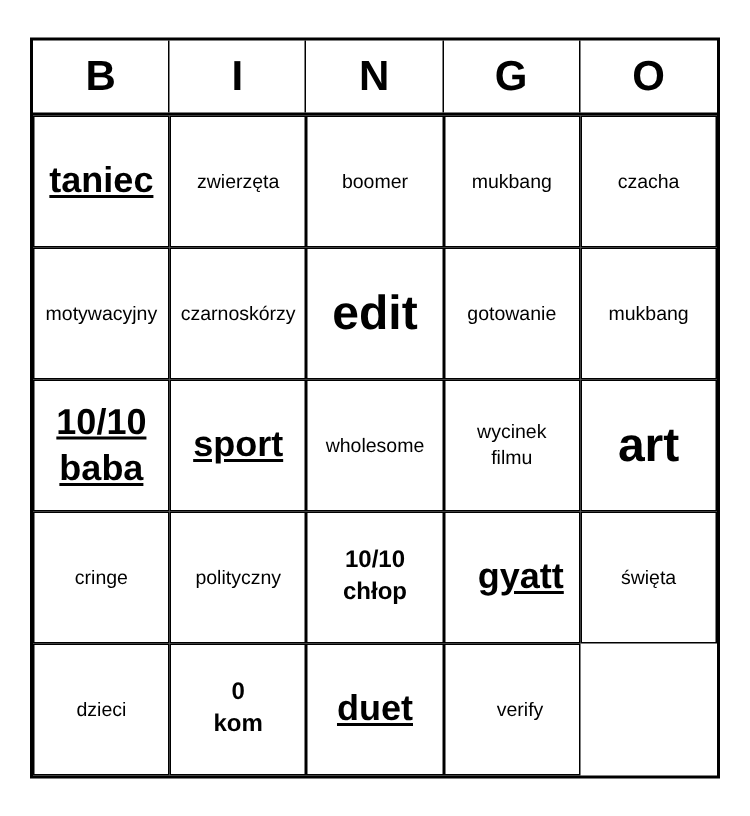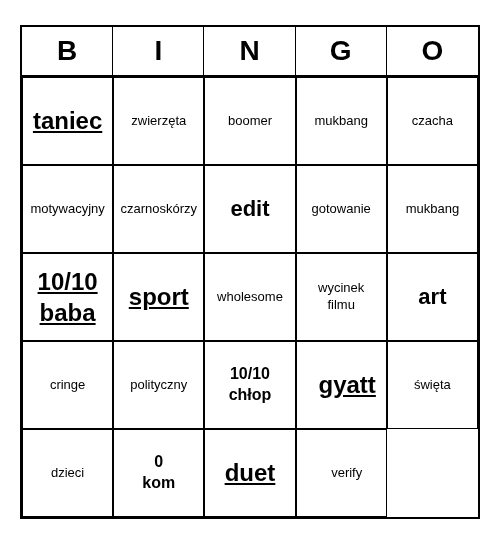--- a/index.html
+++ b/index.html
@@ -61,21 +61,21 @@
       word-break: break-word;
     }
 
     .bingo-cell.large-text {
       font-size: 24px;
       font-weight: bold;
       text-decoration: underline;
     }
 
     .bingo-cell.xlarge-text {
-      font-size: 22px;
+      font-size: 32px;
       font-weight: bold;
     }
 
     .bingo-cell.medium-text {
       font-size: 16px;
       font-weight: bold;
     }
 
     .bingo-cell.free {
       font-size: 22px;

